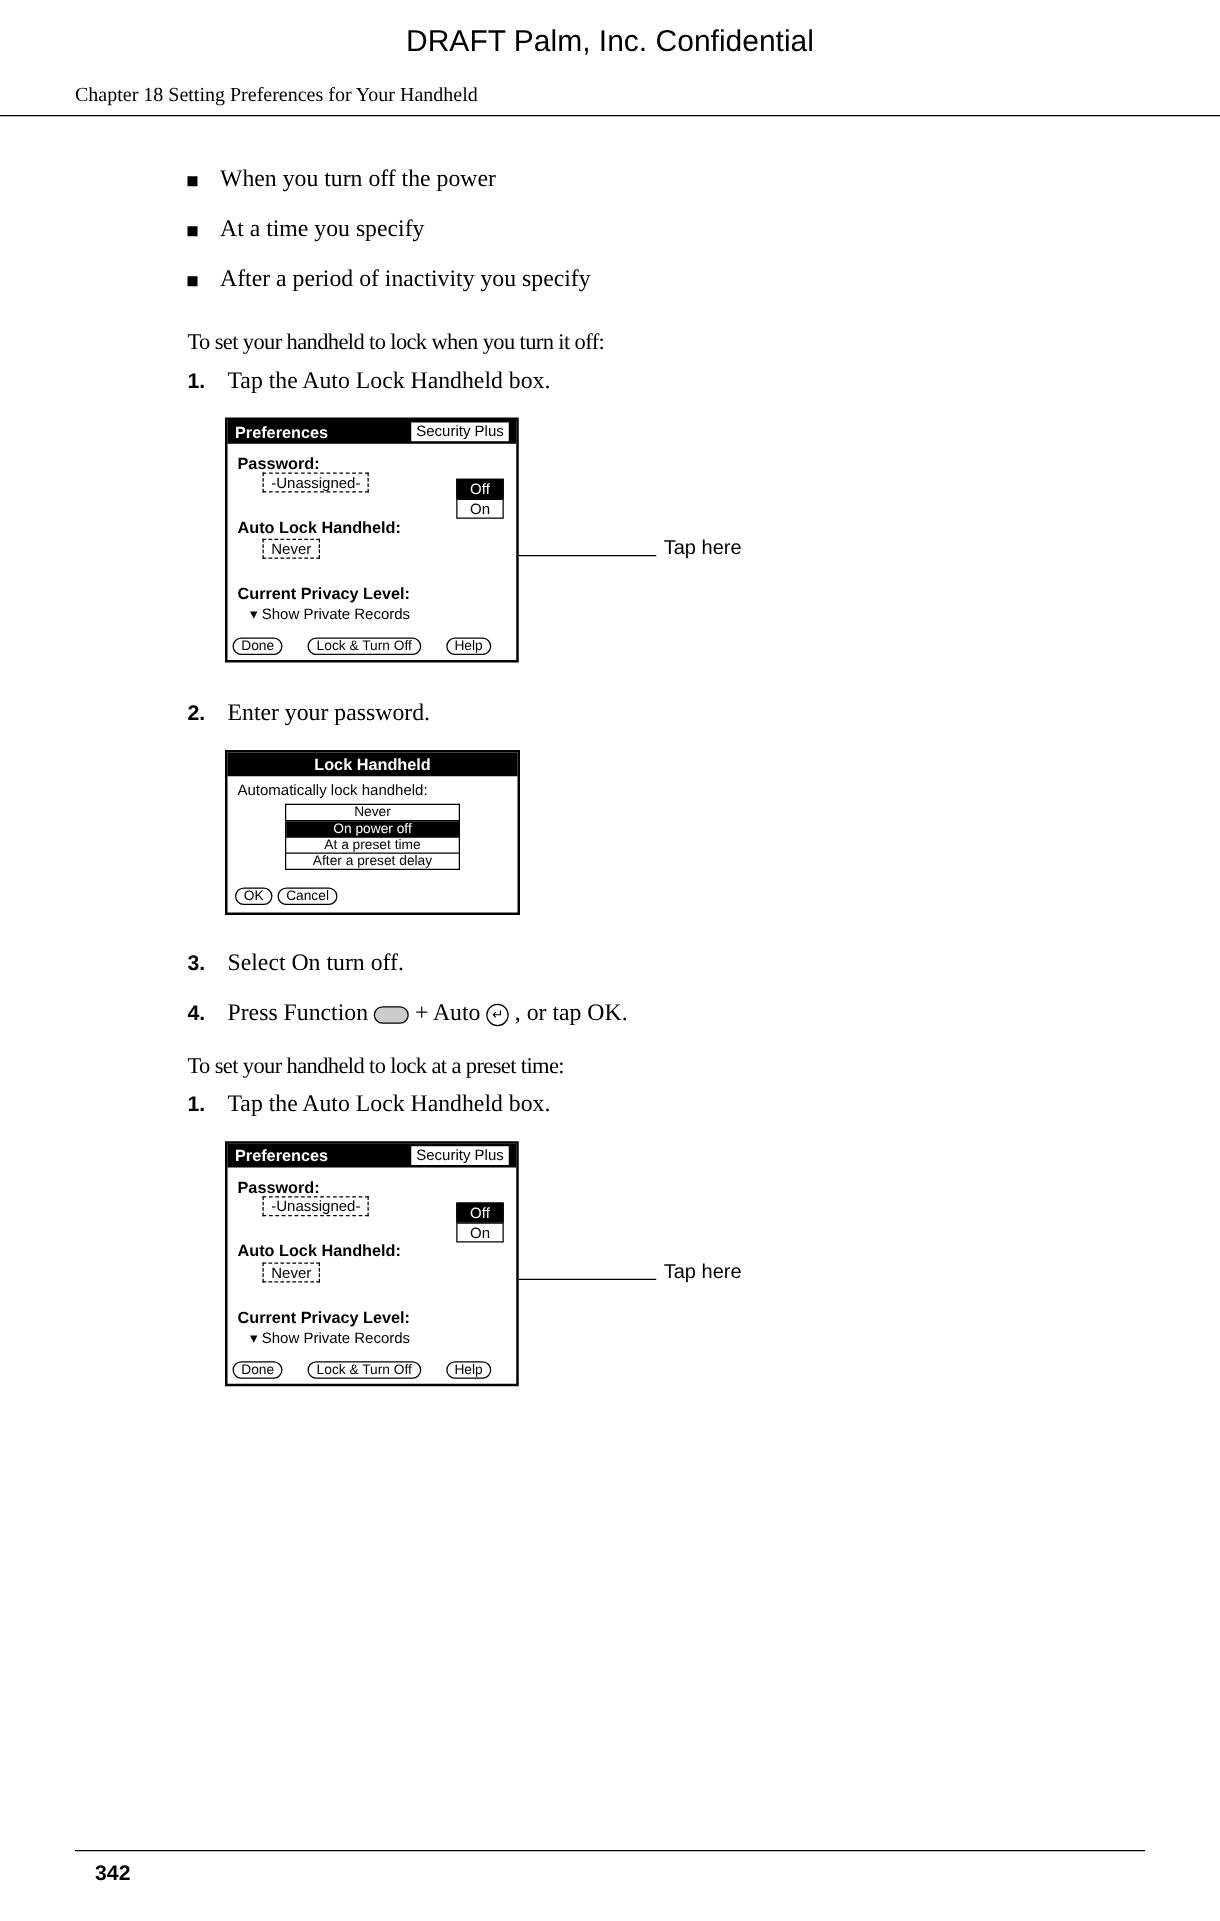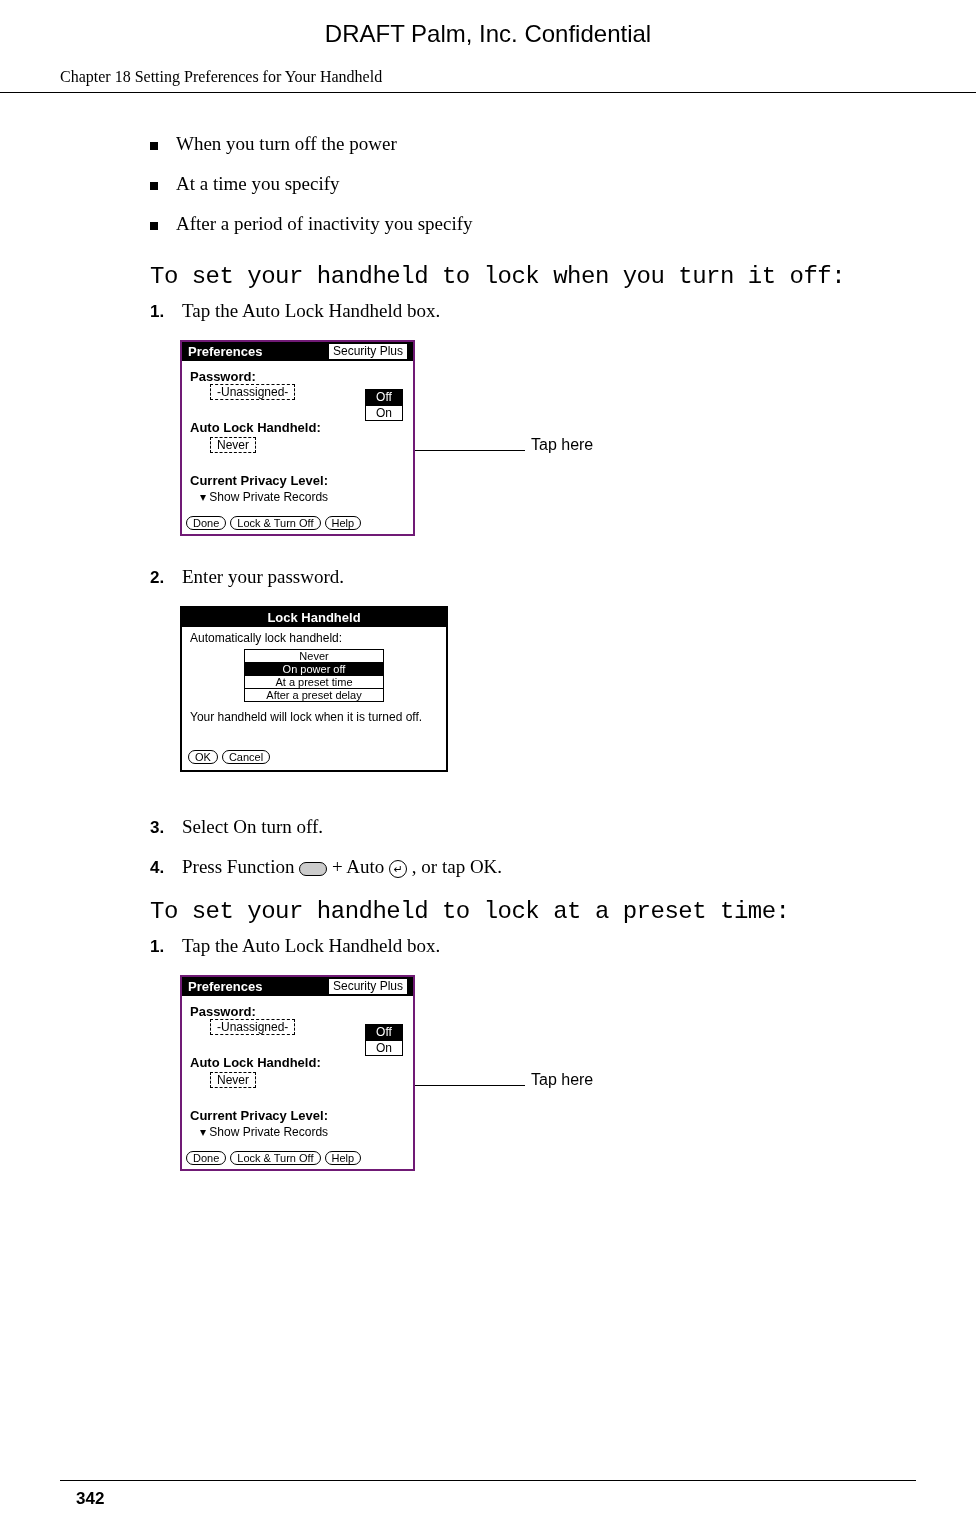--- a/index.html
+++ b/index.html
@@ -40,22 +40,22 @@
     .bullet-mark {
       display: inline-block;
       width: 8px;
       height: 8px;
       background: #000;
       margin-right: 18px;
       margin-top: 8px;
       flex-shrink: 0;
     }
     .subhead {
-      font-family: Liberation Mono, monospace;
-      font-size: 24px;
+      font-family: Liberation Serif, serif;
+      font-size: 18px;
       font-stretch: condensed;
       letter-spacing: -0.5px;
       margin-bottom: 10px;
     }
     .step {
       font-size: 19px;
       margin-bottom: 18px;
       display: flex;
       align-items: baseline;
       gap: 12px;
@@ -69,21 +69,21 @@
     .step-text {
       flex: 1;
     }
     .fig-wrap {
       display: flex;
       align-items: center;
       margin: 8px 0 30px 30px;
       gap: 0;
     }
     .palm-screen {
-      border: 2px solid #701a75;
+      border: 2px solid #000000;
       width: 235px;
       font-family: Arial, Helvetica, sans-serif;
       font-size: 13px;
       background: #fff;
     }
     .palm-title {
       background: #000;
       color: #fff;
       font-weight: bold;
       padding: 2px 6px;
@@ -135,21 +135,21 @@
       padding: 0 6px;
       margin: 2px 0 6px 20px;
       font-size: 12px;
     }
     .privacy-dropdown {
       font-size: 12px;
       margin: 2px 0 6px 10px;
     }
     .palm-footer {
       display: flex;
-      gap: 4px;
+      gap: 20px;
       padding: 2px 4px 4px 4px;
     }
     .palm-btn {
       border: 1px solid #000;
       border-radius: 10px;
       font-size: 11px;
       padding: 0 6px;
     }
     .callout-line {
       border-top: 1px solid #000;
@@ -159,24 +159,24 @@
       margin-top: 24px;
     }
     .callout-label {
       font-family: Arial, Helvetica, sans-serif;
       font-size: 16px;
       margin-left: 6px;
       margin-top: 14px;
     }
     .lock-screen {
       border: 2px solid #000;
-      width: 268px;
+      width: 236px;
       font-family: Arial, Helvetica, sans-serif;
       font-size: 13px;
-      margin: 8px 0 44px 30px;
+      margin: 8px 0 28px 30px;
     }
     .lock-title {
       background: #000;
       color: #fff;
       font-weight: bold;
       text-align: center;
       padding: 2px;
     }
     .lock-body {
       padding: 4px 8px;
@@ -319,21 +319,20 @@
               <td class="lock-opt sel">On power off</td>
             </tr>
         <tr>
               <td class="lock-opt">At a preset time</td>
             </tr>
         <tr>
               <td class="lock-opt">After a preset delay</td>
             </tr>
       </tbody>
         </table>
-      <div class="lock-msg">Your handheld will lock when it is turned off.</div>
     </div>
     <div class="lock-footer">
       <div class="palm-btn">OK</div>
       <div class="palm-btn">Cancel</div>
     </div>
   </div>
 
   <div class="step">
     <span class="step-num">3.</span>
     <span class="step-text">Select On turn off.</span>

